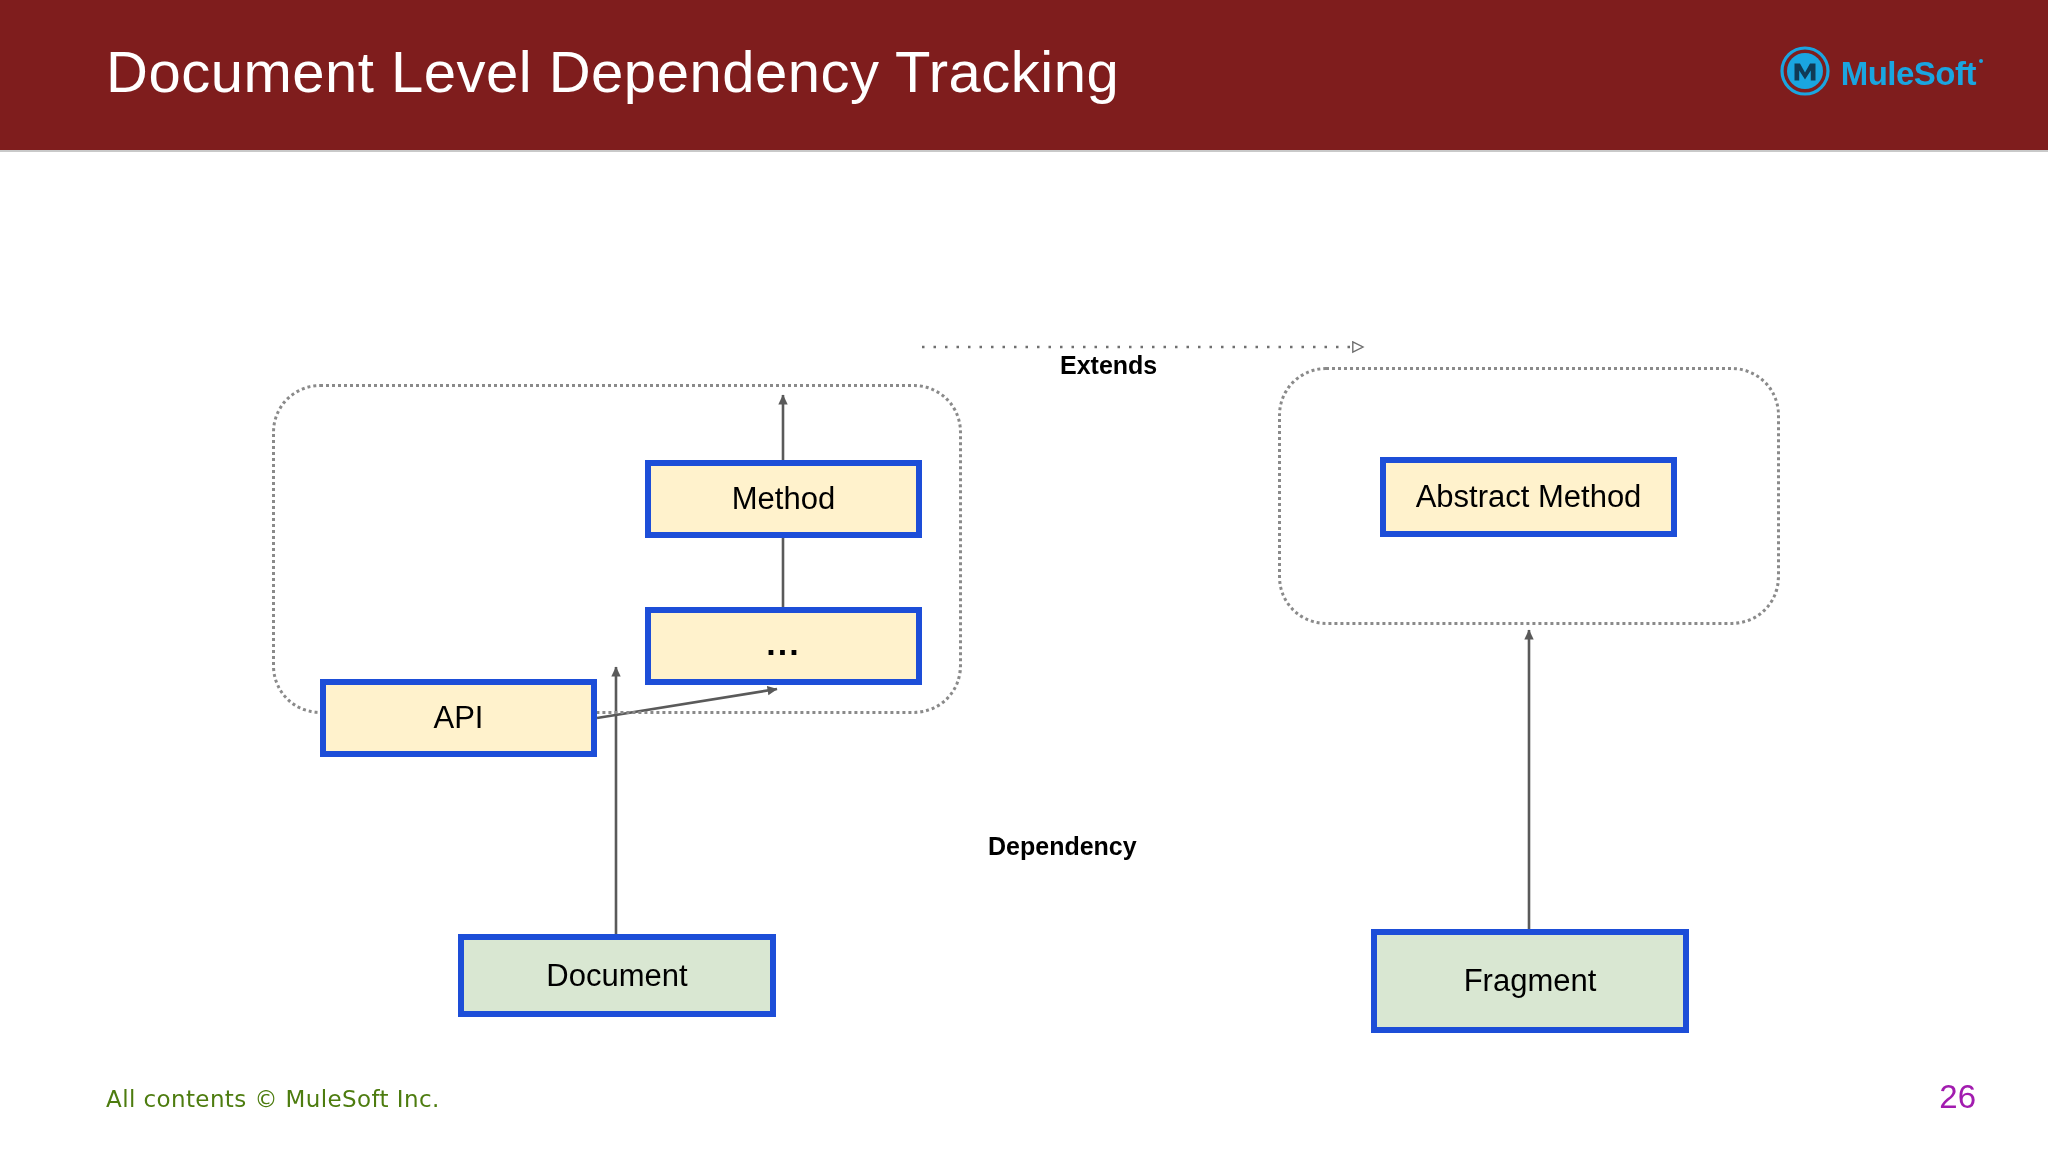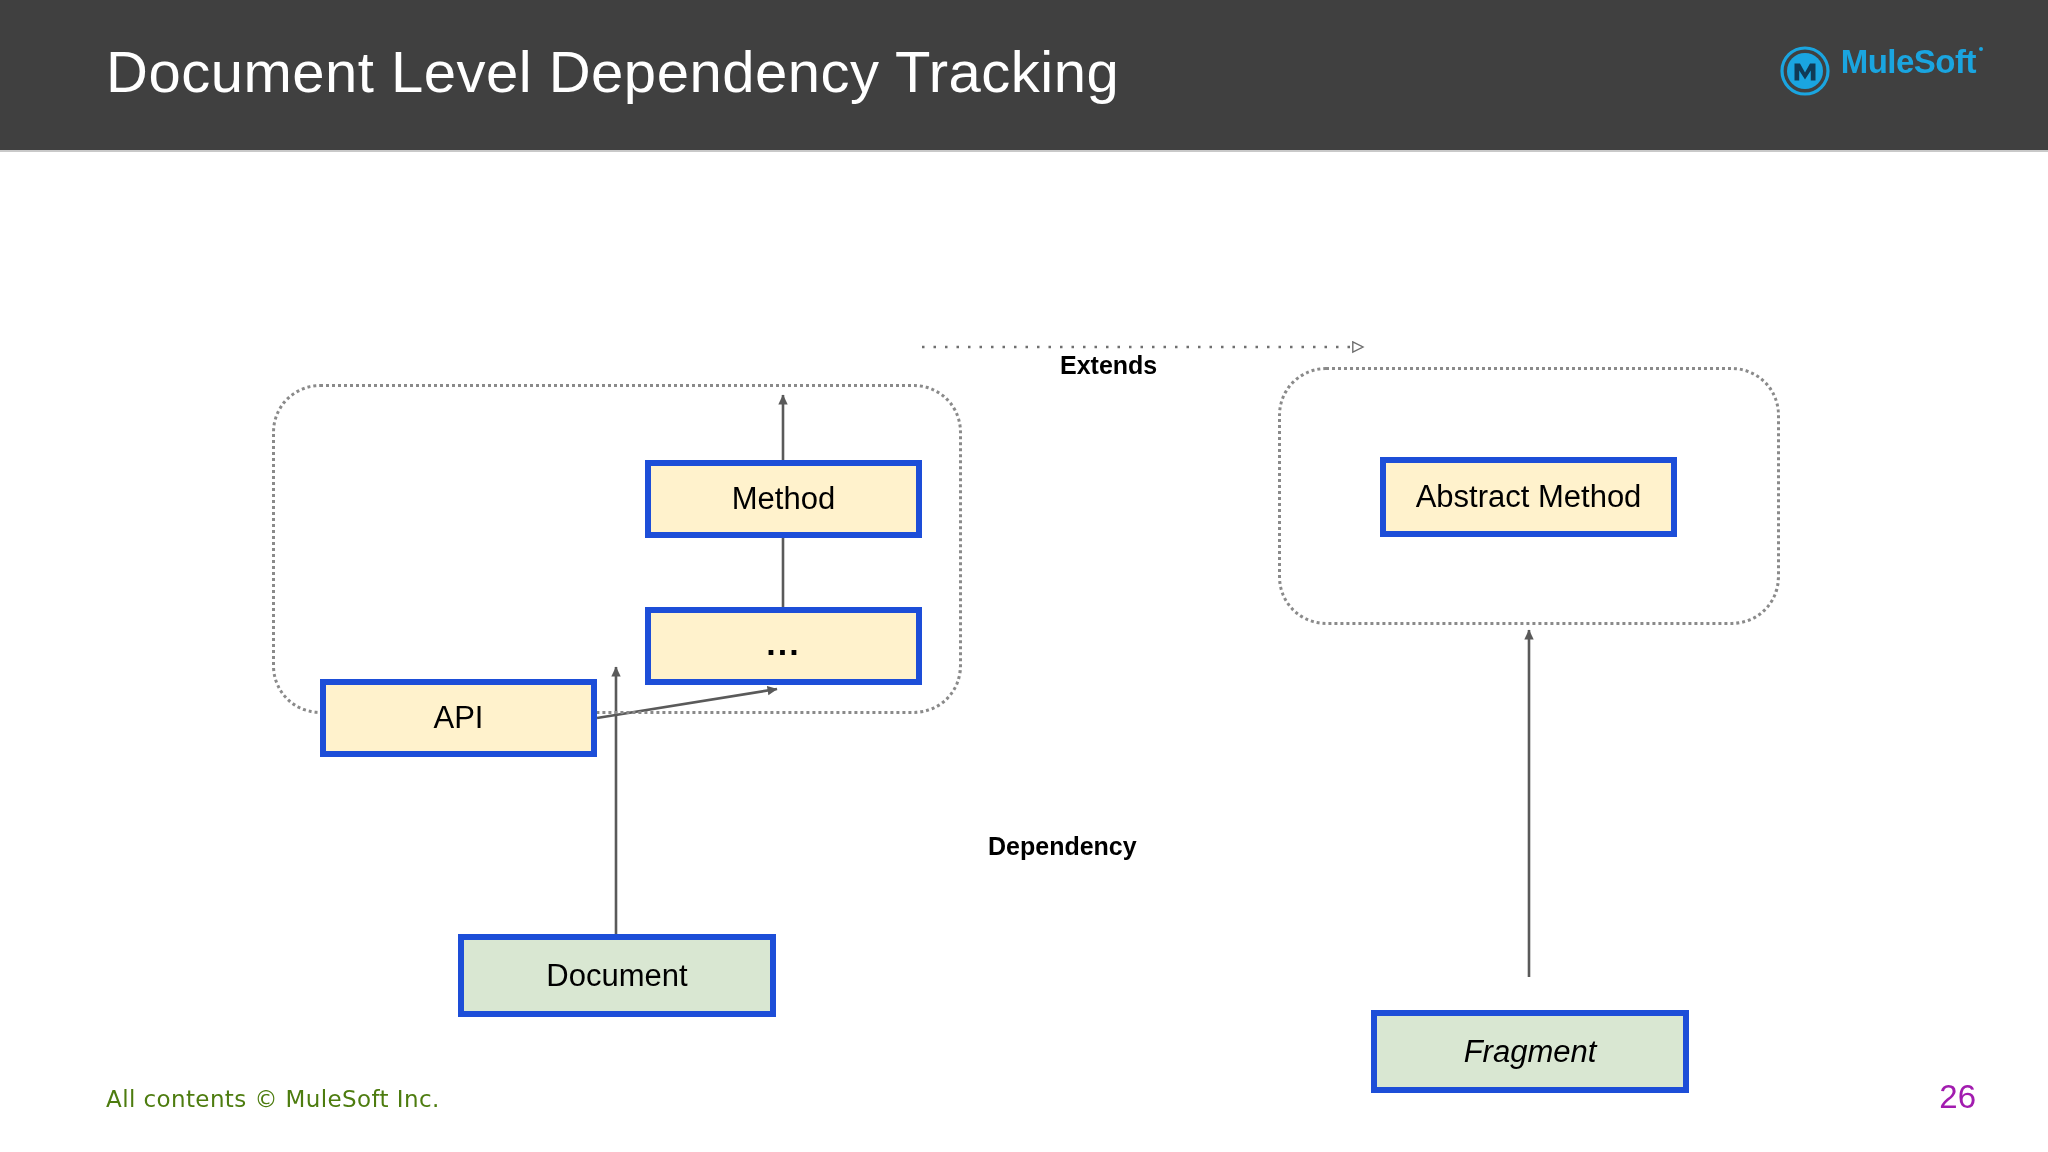--- a/index.html
+++ b/index.html
@@ -24,41 +24,42 @@
     background: #ffffff;
   }
 
   
   .header {
     position: absolute;
     left: 0;
     top: 0;
     width: 2048px;
     height: 152px;
-    background: #404040;
+    background: #7f1d1d;
     border-bottom: 2px solid #c9c9c9;
     box-sizing: border-box;
   }
   .slide-title {
     position: absolute;
     left: 106px;
     top: 38px;
     font-size: 58px;
     font-weight: 400;
     color: #ffffff;
     letter-spacing: 0.5px;
     white-space: nowrap;
   }
 
   
   .logo {
     position: absolute;
     right: 72px;
     top: 45px;
     display: flex;
+    align-items: center;
     gap: 10px;
   }
   .logo-mark { display: block; }
   .logo-text {
     font-size: 33px;
     font-weight: 600;
     color: #1aa5e0;
     letter-spacing: -0.5px;
     line-height: 1;
     position: relative;
@@ -214,21 +215,21 @@
     <div class="node yellow" style="left:645px; top:308px; width:277px; height:78px;">Method</div>
 
     <div class="node yellow ellipsis" style="left:645px; top:455px; width:277px; height:78px;">...</div>
 
     <div class="node yellow" style="left:1380px; top:305px; width:297px; height:80px;">Abstract Method</div>
 
     <div class="node yellow" style="left:320px; top:527px; width:277px; height:78px;">API</div>
 
     <div class="node green" style="left:458px; top:782px; width:318px; height:83px;">Document</div>
 
-    <div class="node green" style="left:1371px; top:858px; width:318px; height:83px;font-style:italic;">Fragment</div>
+    <div class="node green" style="left:1371px; top:777px; width:318px; height:104px;">Fragment</div>
 
     <div class="edge-label" style="left:1060px; top:160px;margin-top:39px;">Extends</div>
 
     <div class="edge-label" style="left:988px; top:680px;">Dependency</div>
   </div>
 
   <div class="footer-copy">All contents © MuleSoft Inc.</div>
 
   <div class="page-number">26</div>
 

